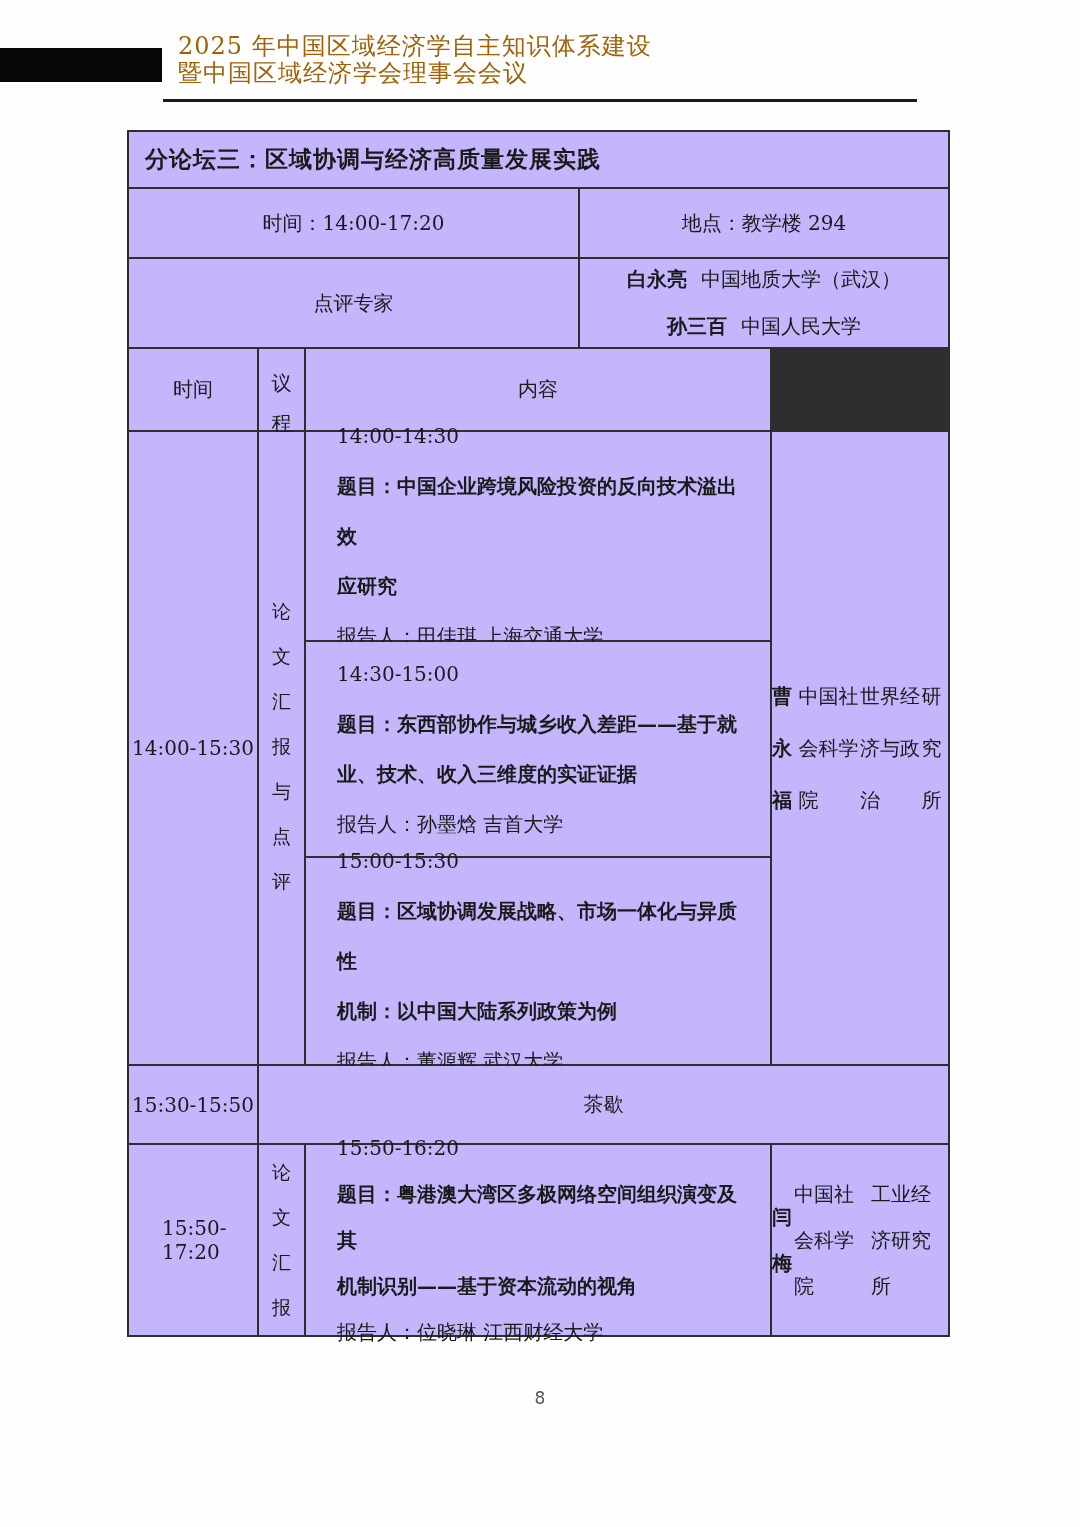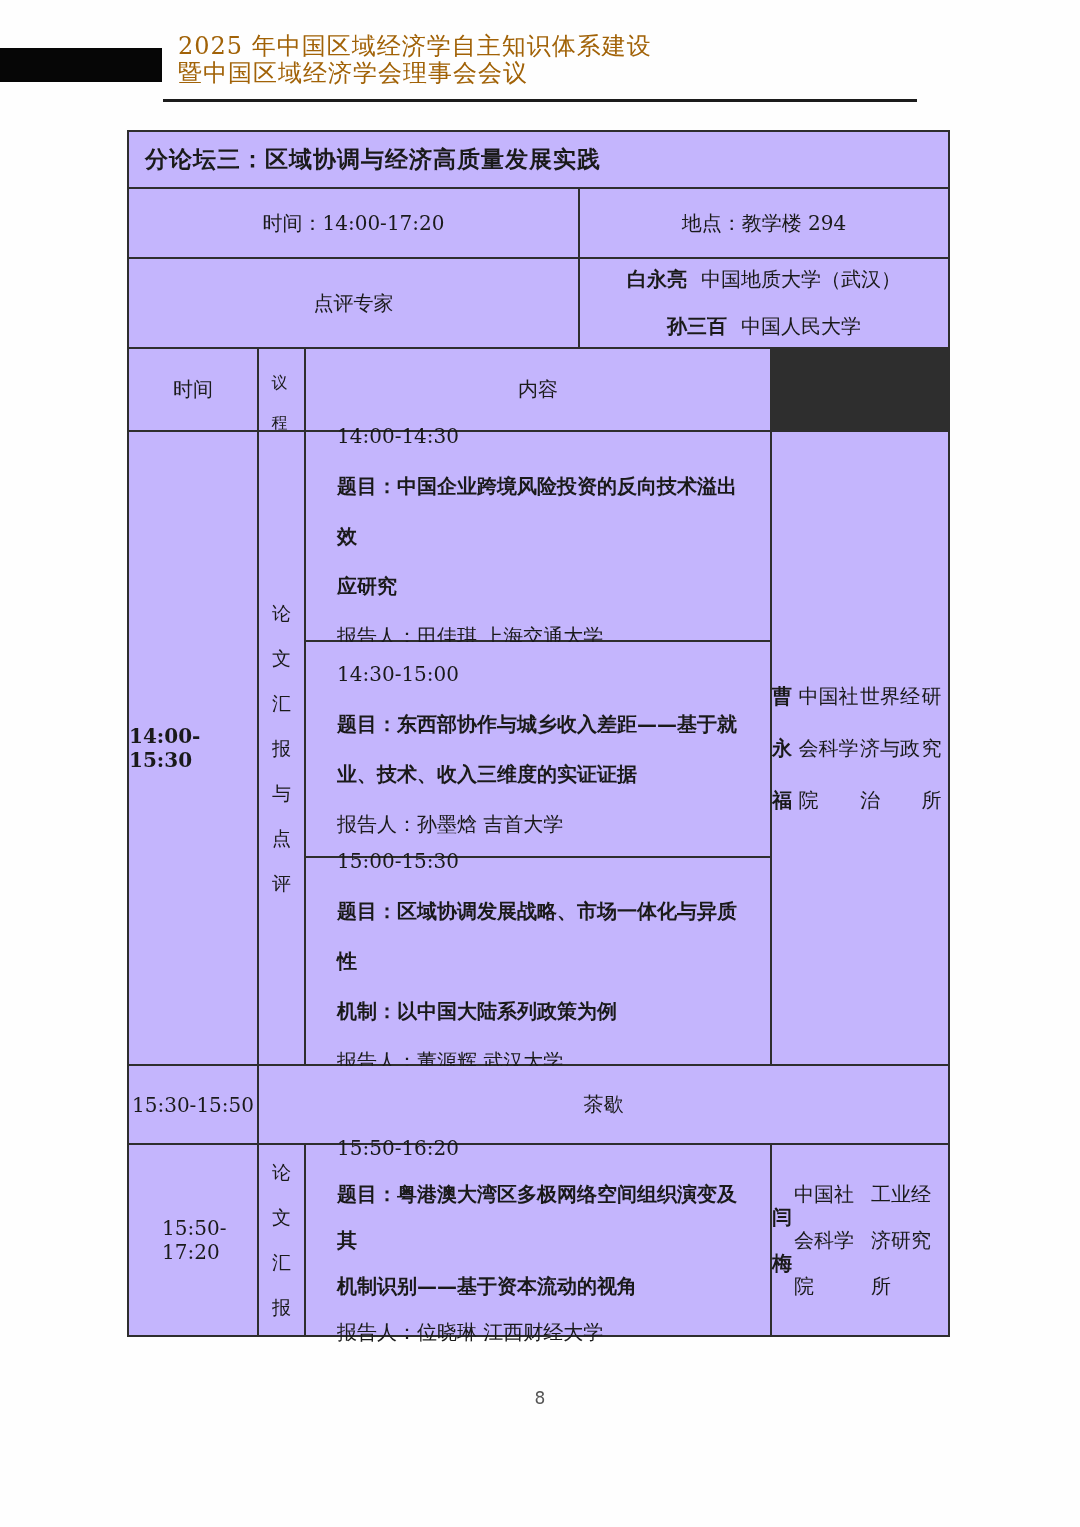--- a/index.html
+++ b/index.html
@@ -40,22 +40,22 @@
   }
   .cell-session-time{grid-column:1/4;grid-row:2;}
   .cell-session-loc{grid-column:4/6;grid-row:2;}
   .cell-reviewers-label{grid-column:1/4;grid-row:3;}
   .cell-reviewers{grid-column:4/6;grid-row:3;flex-direction:column;line-height:47px;}
   .reviewer-name{font-weight:bold;margin-right:14px;}
   .cell-h-time{grid-column:1;grid-row:4;}
   .cell-h-agenda{grid-column:2;grid-row:4;}
   .cell-h-content{grid-column:3/5;grid-row:4;}
   .cell-h-host{grid-column:5;grid-row:4;}
-  .cell-s1-time{grid-column:1;grid-row:5/8;font-weight:bold;}
-  .cell-s1-agenda{grid-column:2;grid-row:5/8;}
+  .cell-s1-time{grid-column:1;grid-row:5/8;}
+  .cell-s1-agenda{grid-column:2;grid-row:5/8;font-family:Liberation Mono, monospace;}
   .cell-talk{
     flex-direction:column;align-items:flex-start;justify-content:center;
     padding-left:31px;padding-right:18px;line-height:50px;
   }
   .cell-talk1{grid-column:3/5;grid-row:5;}
   .cell-talk2{grid-column:3/5;grid-row:6;}
   .cell-talk3{grid-column:3/5;grid-row:7;}
   .talk-title{font-weight:bold;}
   .cell-host{flex-direction:row;line-height:52px;}
   .cell-s1-host{grid-column:5;grid-row:5/8;}
@@ -64,21 +64,21 @@
   .cell-break{grid-column:2/6;grid-row:8;}
   .cell-s2-time{grid-column:1;grid-row:9;padding-left:33px;}
   .cell-s2-agenda{grid-column:2;grid-row:9;}
   .cell-talk4{grid-column:3/5;grid-row:9;line-height:46px;}
   .cell-s2-host{grid-column:5;grid-row:9;line-height:46px;}
   
   .vtext{
     width:1.25em;word-break:break-all;text-align:center;
     font-size:19px;line-height:45px;
   }
-  .vtext-head{width:1.25em;word-break:break-all;text-align:left;font-size:16px;line-height:40px;margin-top:26px;}
+  .vtext-head{width:1.25em;word-break:break-all;text-align:center;font-size:20px;line-height:40px;margin-top:26px;}
   
   .page-number{
     position:absolute;left:0;top:1388px;width:1080px;text-align:center;
     font-size:17px;color:#555;
     font-family:"DejaVu Sans","Liberation Sans",sans-serif;
   }
 </style>
 </head>
 <body>
 

